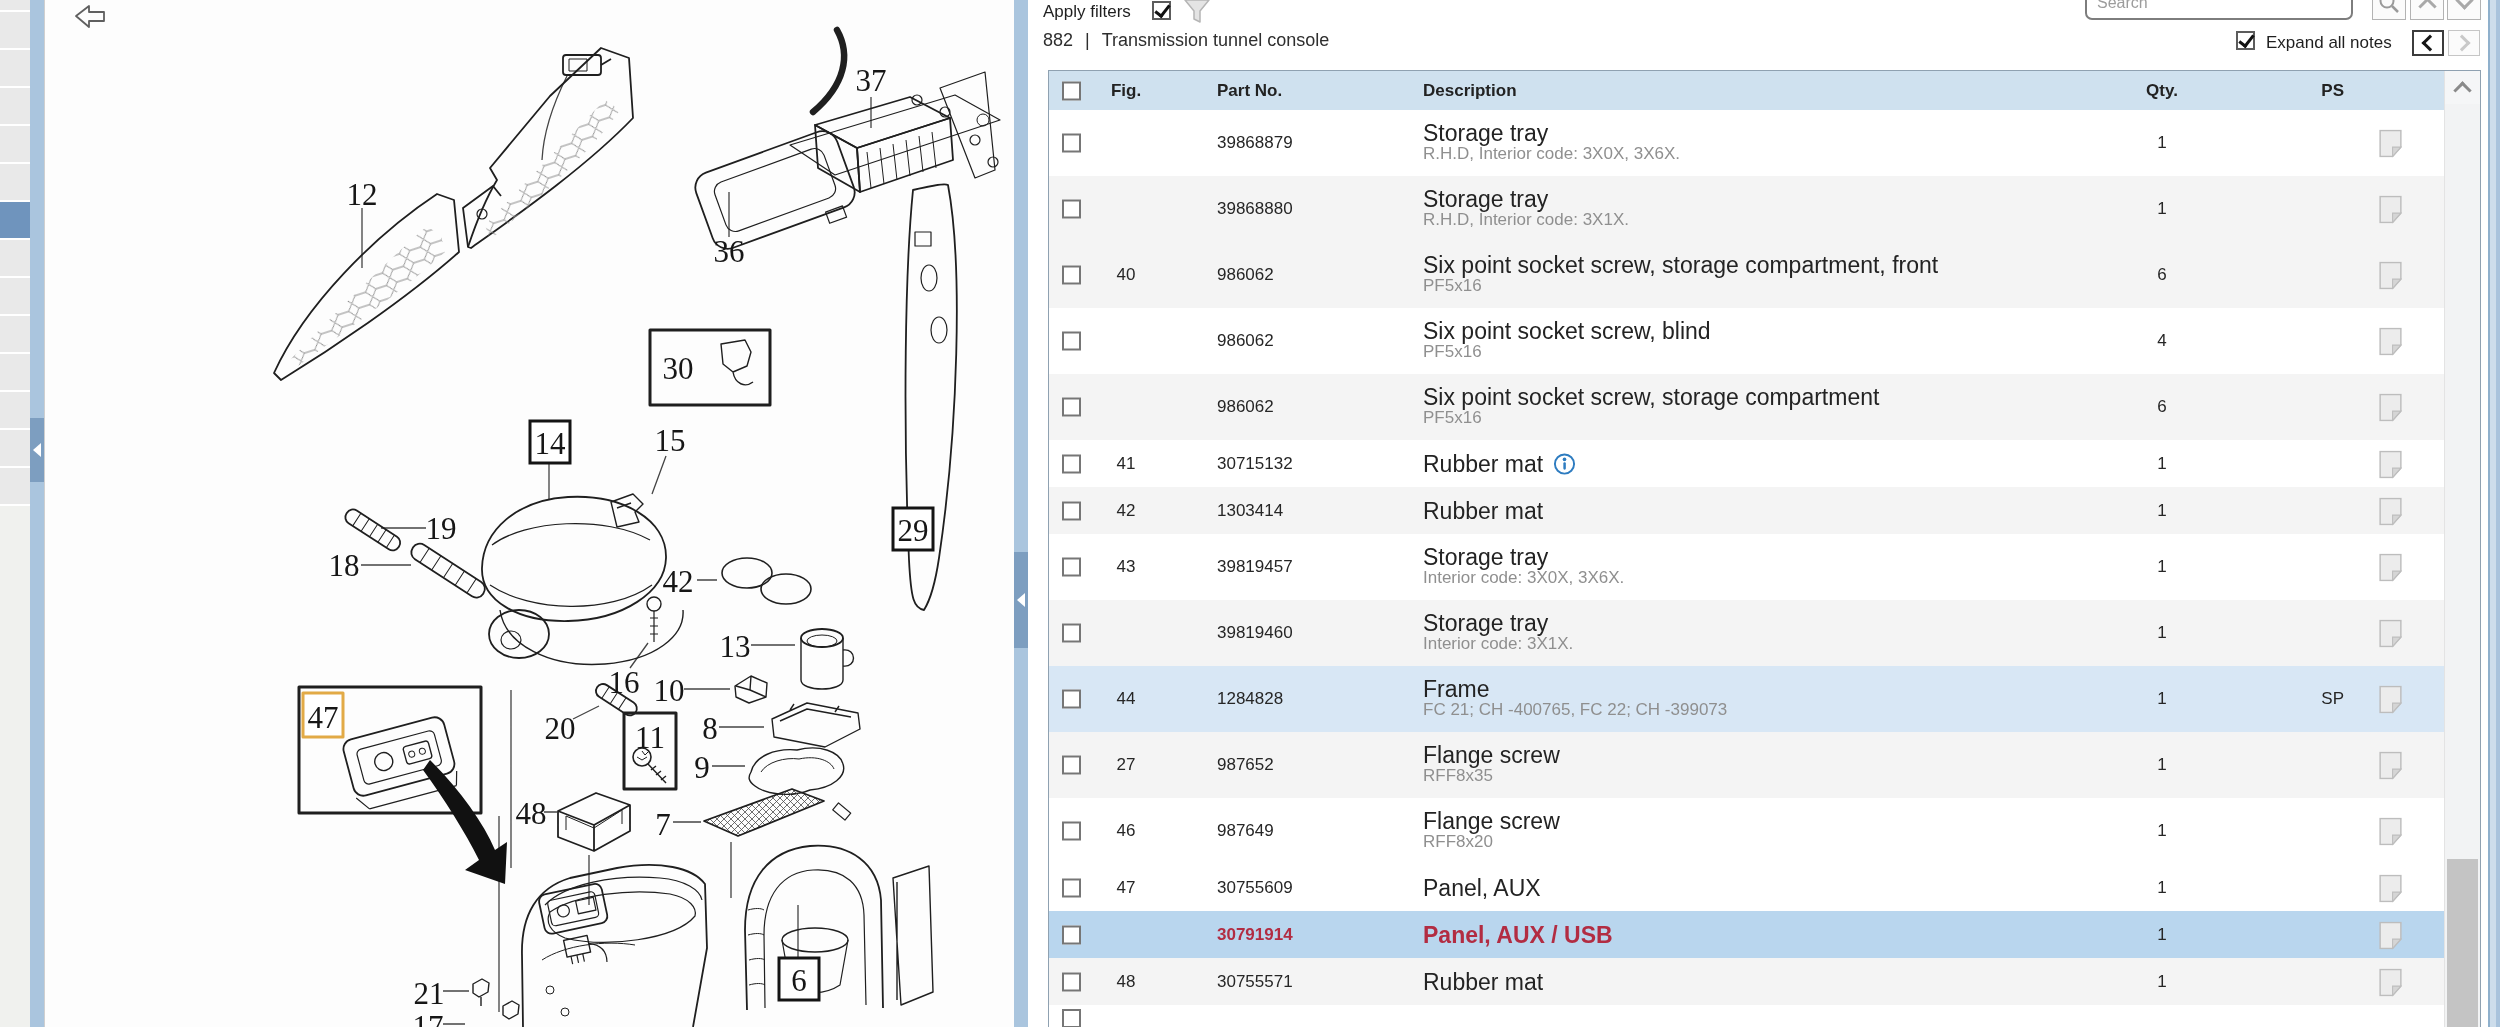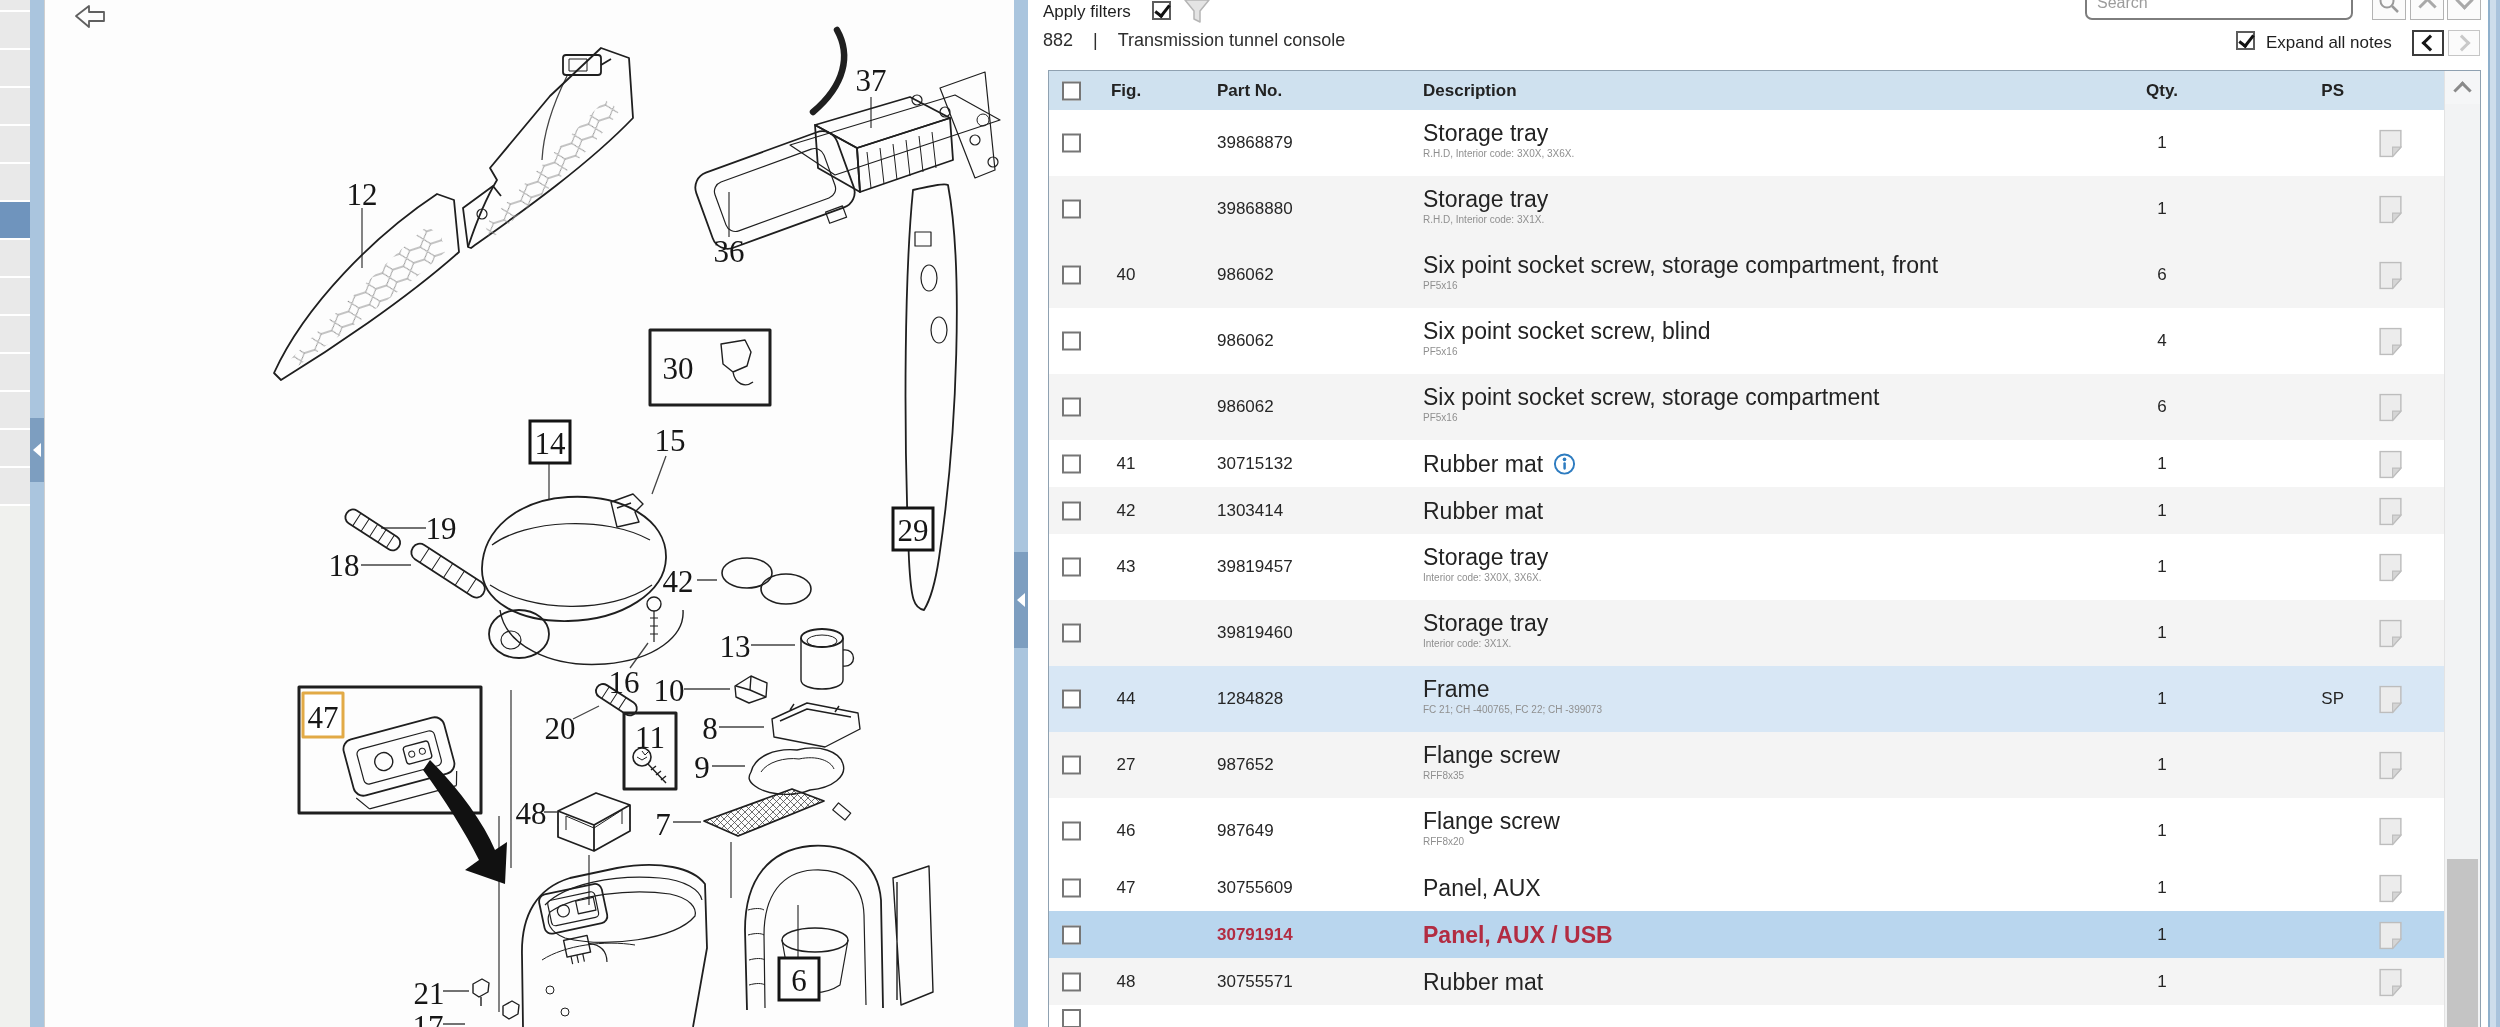--- a/index.html
+++ b/index.html
@@ -24,21 +24,21 @@
   .backbtn{position:absolute;left:72px;top:2px;width:36px;height:28px;cursor:pointer;}
   .dlabel{font-family:"Liberation Serif","DejaVu Serif",serif;font-size:31px;fill:#161616;text-anchor:middle;}
   .dlabel-box{fill:#ffffff;stroke:#141414;stroke-width:3;}
 
   
   .t-label{position:absolute;font-size:17px;color:#1f1f1f;white-space:nowrap;}
   .cbx{position:absolute;width:19px;height:19px;background:#fff;border:2px solid #5c5c5c;box-sizing:border-box;}
   .cbx.checked::after{content:"";position:absolute;left:4px;top:-1px;width:6px;height:12px;
       border-right:3px solid #111;border-bottom:3px solid #111;transform:rotate(38deg);}
   .funnel{position:absolute;left:1184px;top:-1px;}
-  .title-row{position:absolute;left:1043px;top:30px;display:flex;gap:20px;font-size:18px;color:#2e2e2e;}
+  .title-row{position:absolute;left:1043px;top:30px;display:flex;gap:12px;font-size:18px;color:#2e2e2e;}
   .search-input{position:absolute;left:2085px;top:-14px;width:268px;height:34px;border:2px solid #7d7d7d;
       border-radius:7px;font-size:16px;padding:0 10px;color:#555;outline:none;box-sizing:border-box;
       font-family:"Liberation Sans",sans-serif;background:#fff;}
   .search-input::placeholder{color:#9c9c9c;}
   .sqbtn{position:absolute;top:-14px;width:34px;height:34px;background:#fbfbfb;border:1px solid #b3b3b3;
       box-sizing:border-box;display:flex;align-items:center;justify-content:center;cursor:pointer;}
   .chev-up{width:10px;height:10px;border-left:3px solid #a9a9a9;border-top:3px solid #a9a9a9;transform:rotate(45deg);margin-top:6px;}
   .chev-down{width:10px;height:10px;border-left:3px solid #a9a9a9;border-top:3px solid #a9a9a9;transform:rotate(225deg);margin-bottom:6px;}
   .navbtn{position:absolute;top:30px;width:32px;height:26px;box-sizing:border-box;display:flex;align-items:center;justify-content:center;cursor:pointer;background:#fff;}
   .navbtn.prev{border:2px solid #3c3c3c;}
@@ -58,21 +58,21 @@
   .trow.selected{background:#b9d6ee;}
   .cell{position:absolute;top:50%;transform:translateY(-50%);font-size:17px;color:#262626;white-space:nowrap;}
   .c-cb{left:13px;width:20px;}
   .c-fig{left:55px;width:44px;text-align:center;}
   .c-part{left:168px;width:195px;}
   .c-desc{left:374px;width:690px;}
   .c-qty{left:1068px;width:90px;text-align:center;}
   .c-ps{left:1205px;width:90px;text-align:right;}
   .c-note{left:1330px;width:24px;height:27px;}
   .d1{font-size:23px;line-height:21px;color:#232323;display:flex;align-items:center;gap:10px;}
-  .d2{font-size:10px;line-height:19px;color:#8f8f8f;}
+  .d2{font-size:17px;line-height:19px;color:#8f8f8f;}
   .red{color:#b22c42 !important;font-weight:bold;}
   .rowcbx{width:19px;height:19px;background:#fff;border:2px solid #767676;box-sizing:border-box;}
   .trow.partial .c-cb{top:4px;transform:none;}
 
   
   .sb{position:absolute;top:0;right:0;width:35px;height:100%;background:#f2f3f4;border-left:1px solid #e3e3e3;}
   .sb-up{position:absolute;top:0;left:0;width:35px;height:33px;display:flex;align-items:center;justify-content:center;background:#f5f6f7;cursor:pointer;}
   .sb-thumb{position:absolute;left:2px;width:31px;top:788px;height:168px;background:#c4c4c4;cursor:grab;}
 
   

